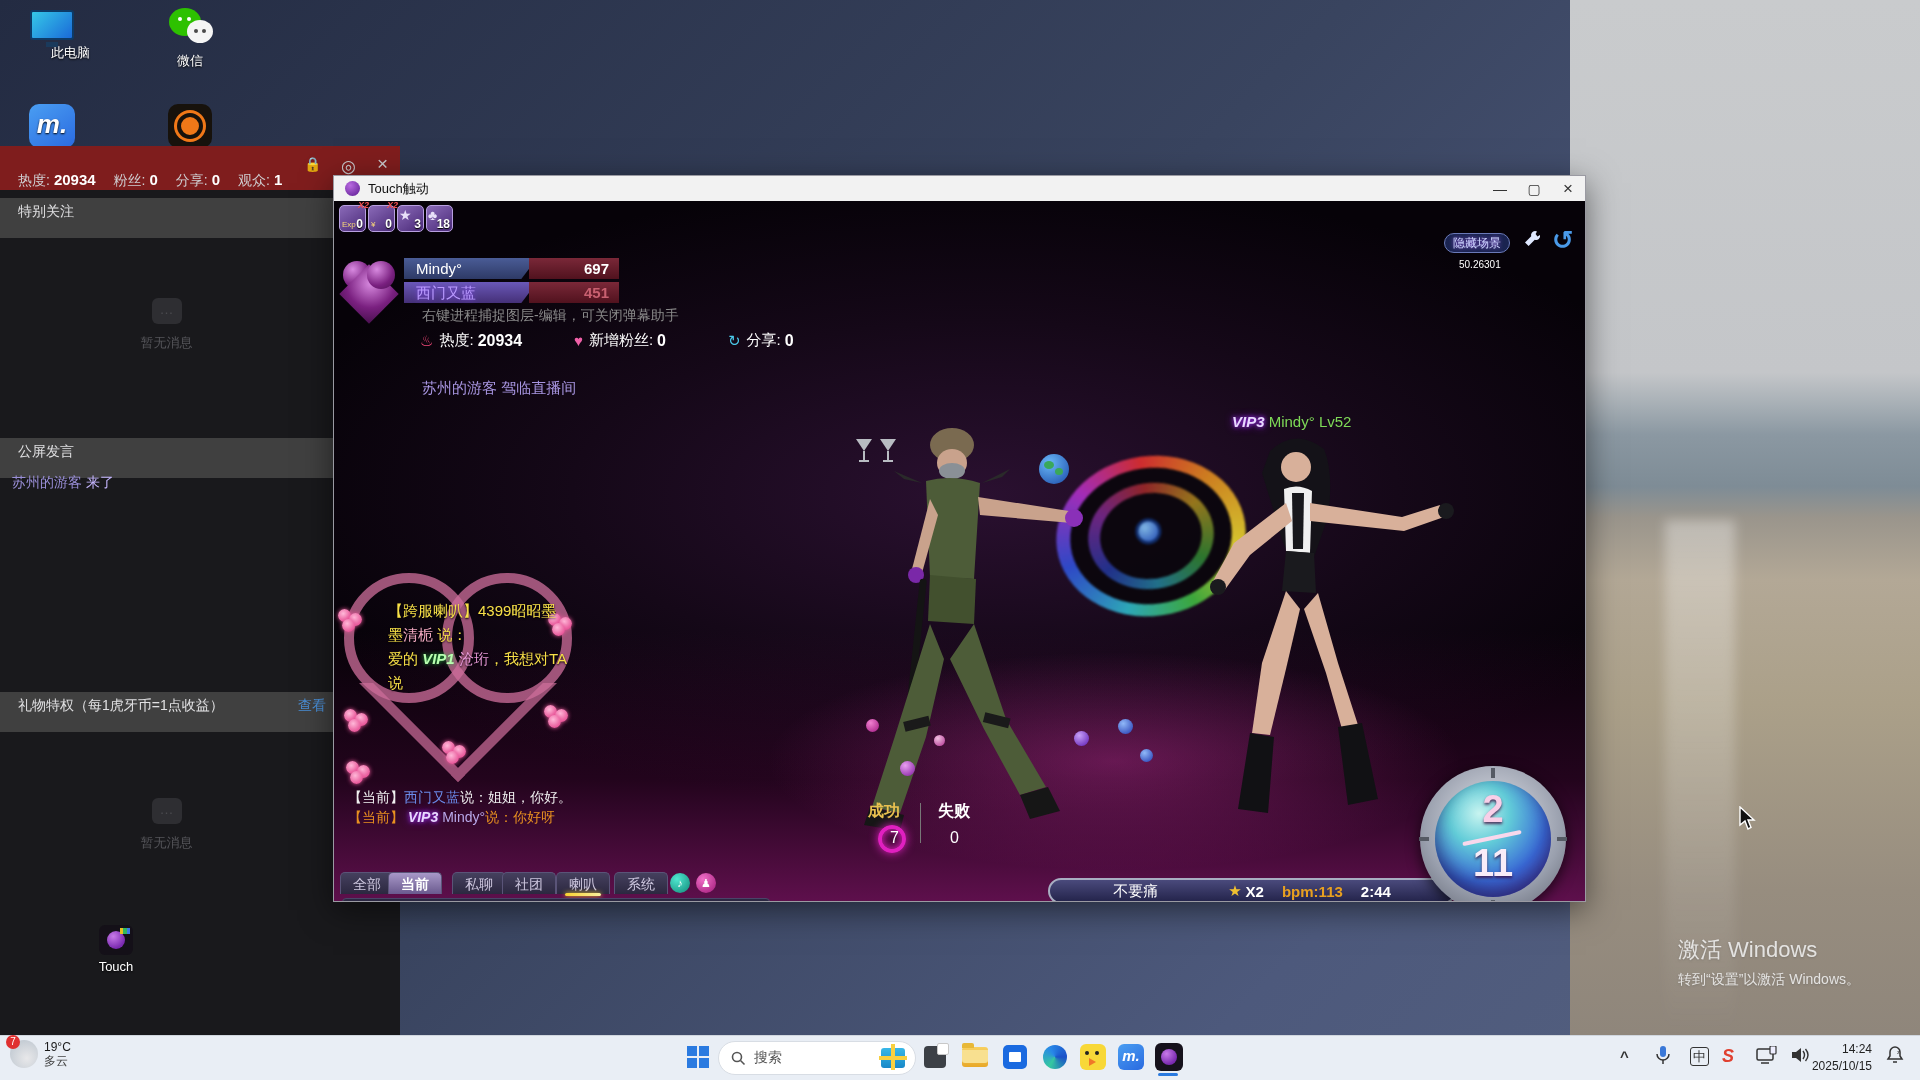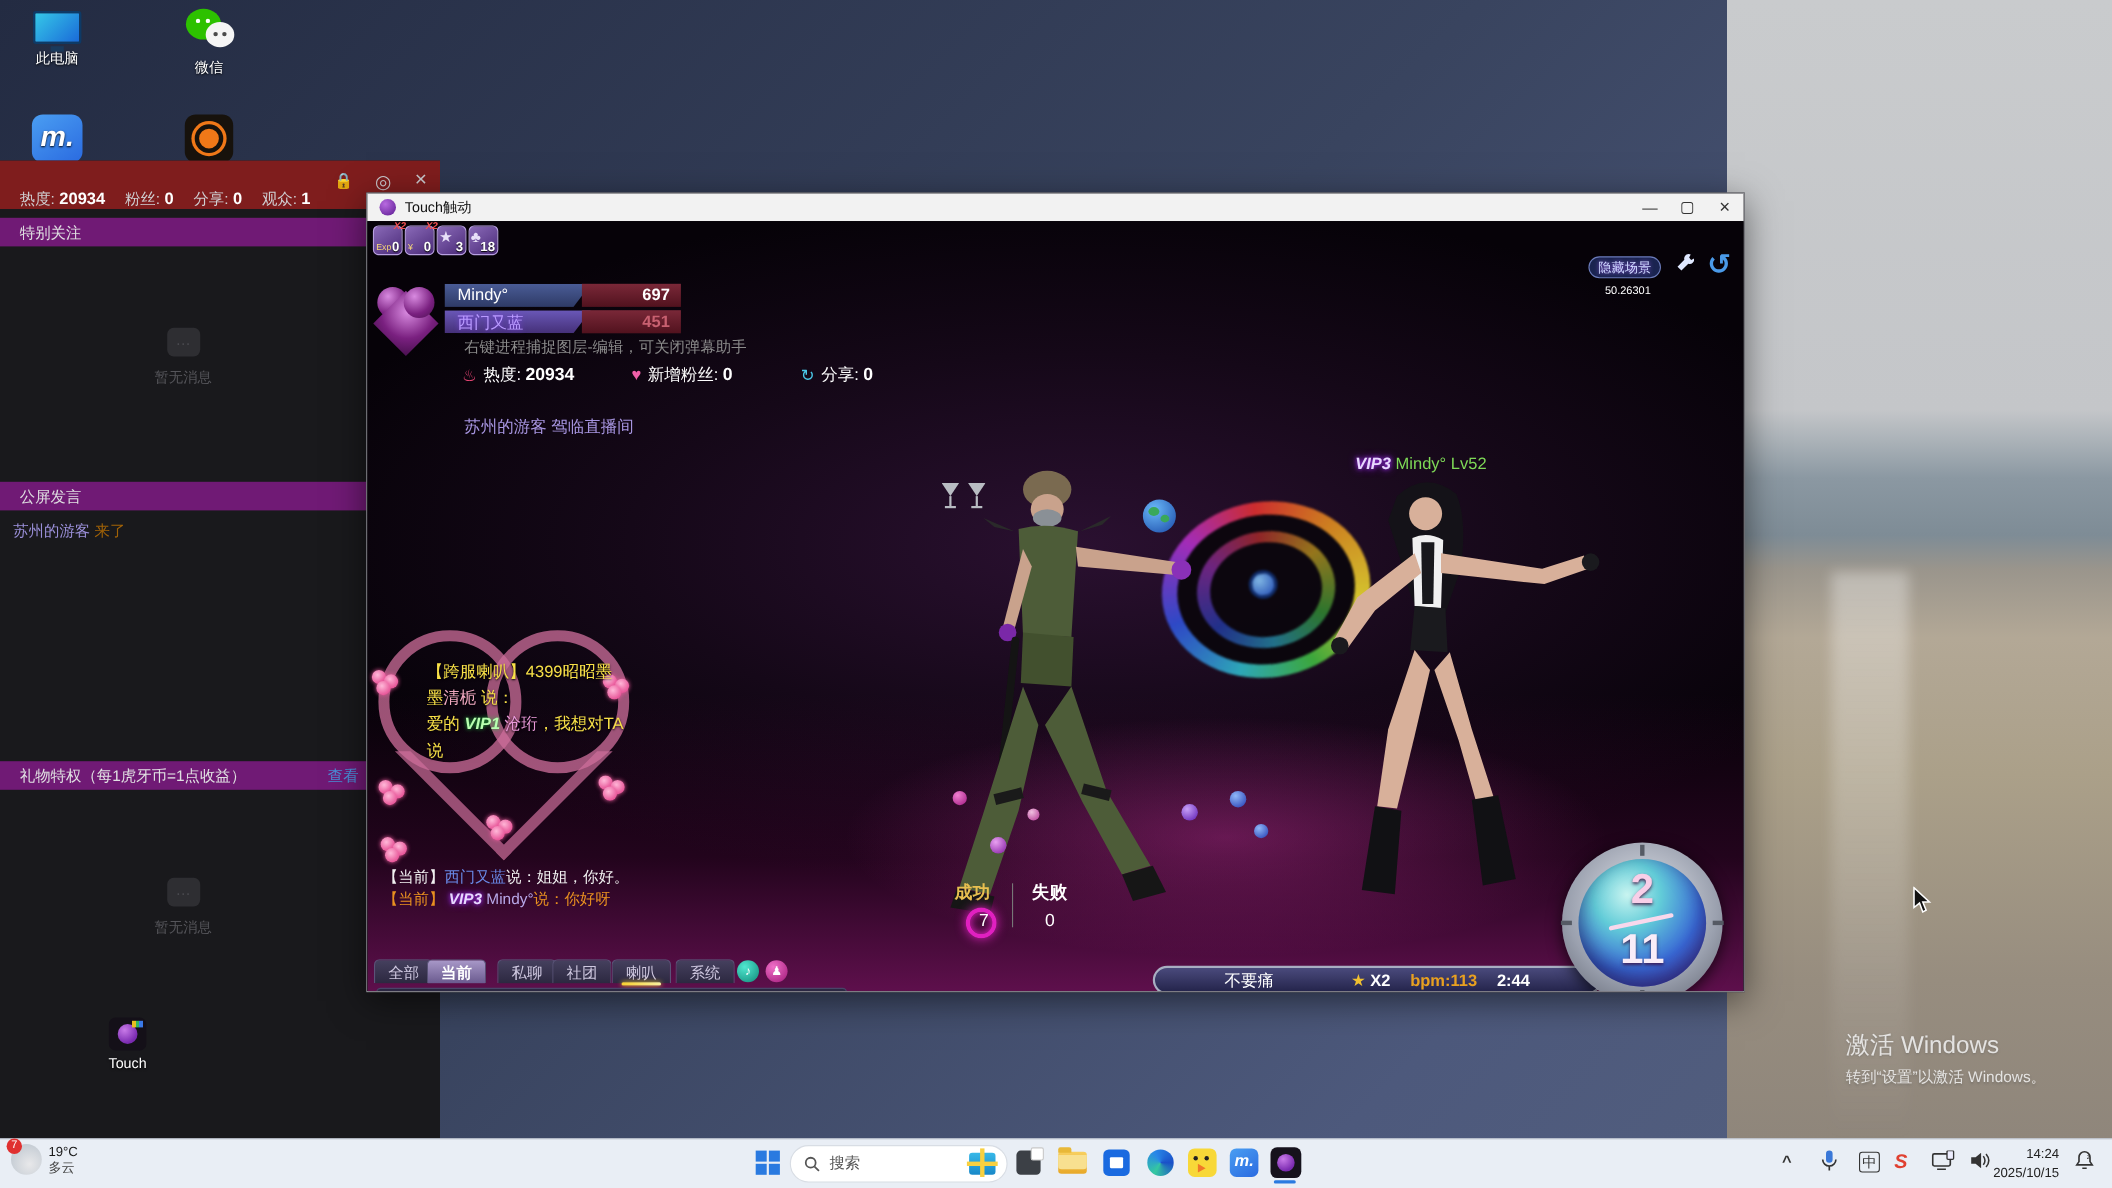--- a/index.html
+++ b/index.html
@@ -28,21 +28,21 @@
   
   #activation{right:60px;top:935px;color:rgba(245,245,245,.85);text-shadow:0 1px 2px rgba(80,80,80,.35);}
   #activation .l1{font-size:22px;}
   #activation .l2{font-size:14px;margin-top:6px;}
   
   #panel{left:0;top:146px;width:400px;height:889px;background:#19191c;color:#cfcfd2;}
   #panel .hdr{position:absolute;left:0;top:0;width:100%;height:44px;background:#7f1d1d;display:flex;align-items:flex-end;font-size:14px;}
   .stat{margin-left:18px;white-space:nowrap;}
   .stat b{color:#fff;margin-left:4px;font-size:15px;}
   .phicon{position:absolute;top:10px;color:#c8c8cc;font-size:17px;cursor:default;}
-  .sec{position:absolute;left:0;width:333px;height:26px;background:#701a75;color:#e0e0e2;font-size:14px;line-height:26px;padding-left:18px;}
+  .sec{position:absolute;left:0;width:333px;height:40px;background:#404040;color:#e0e0e2;font-size:14px;line-height:26px;padding-left:18px;}
   .empty{position:absolute;width:333px;text-align:center;color:#55555a;font-size:13px;}
   .empty .bub{width:30px;height:26px;border-radius:6px;background:#2e2e32;margin:0 auto 10px;color:#4a4a4f;font-size:14px;line-height:22px;}
   
   #gwin{left:333px;top:175px;width:1253px;height:727px;border:1px solid #9a9aa2;box-shadow:0 8px 30px rgba(0,0,0,.5);background:#000;}
   #gtitle{position:absolute;left:0;top:0;width:100%;height:25px;background:#f2f2f2;display:flex;align-items:center;font-size:13px;color:#111;}
   #gtitle .ticon{width:15px;height:15px;border-radius:50%;background:radial-gradient(circle at 35% 30%,#b86ae0,#5a1a90);margin:0 8px 0 11px;}
   .winbtn{width:34px;text-align:center;color:#333;font-size:14px;cursor:default;}
   #scene{position:absolute;left:0;top:25px;width:1251px;height:700px;overflow:hidden;
     background:radial-gradient(ellipse 60% 45% at 52% 42%,#2a1030 0%,#150818 55%,#060208 100%);}
   #floor{position:absolute;left:0;bottom:0;width:100%;height:270px;
@@ -121,21 +121,21 @@
 </style>
 </head>
 <body>
 
 <div id="screen">
 
   <div id="beach" class="abs">
       <div class="streak"></div>
     </div>
 
-  <div class="dicon abs" style="left:14px;top:10px;">
+  <div class="dicon abs" style="left:14px;top:10px;text-align:right;">
     <div class="glyph monitor"></div>
     <div>此电脑</div>
   </div>
   <div class="dicon abs" style="left:152px;top:8px;">
     <div class="glyph wechat">
       <span class="b1"></span>
         <span class="b2"></span>
       <i style="left:9px;top:9px;background:#fff;"></i>
         <i style="left:18px;top:9px;background:#fff;"></i>
       <i style="left:25px;top:21px;"></i>
@@ -165,21 +165,21 @@
 
     <div class="sec" style="top:52px;"><span>特别关注</span></div>
     <div class="empty" style="top:152px;">
       <div class="bub">…</div>
       <div>暂无消息</div>
     </div>
 
     <div class="sec" style="top:292px;"><span>公屏发言</span></div>
     <div class="abs" style="left:12px;top:328px;font-size:14px;">
       <span style="color:#9a8fd8;">苏州的游客</span>
-      <span style="color:#a16207;">来了</span>
+      <span style="color:#c4b5fd;">来了</span>
     </div>
 
     <div class="sec" style="top:546px;">
       <span>礼物特权（每1虎牙币=1点收益）</span>
       <span style="position:absolute;left:298px;color:#4a90d9;">查看</span>
     </div>
     <div class="empty" style="top:652px;">
       <div class="bub">…</div>
       <div>暂无消息</div>
     </div>

